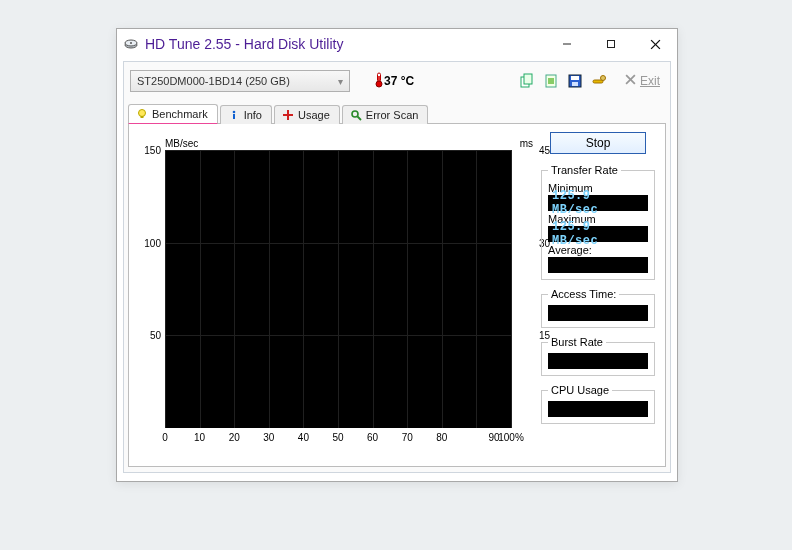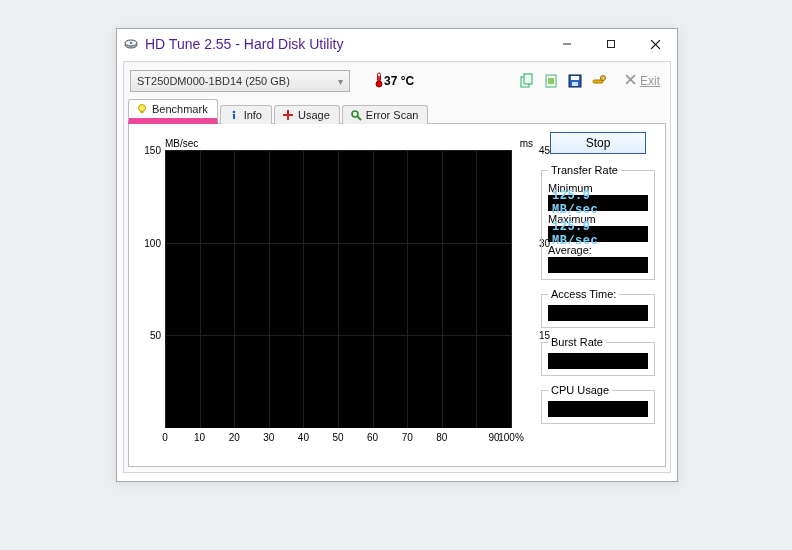--- a/index.html
+++ b/index.html
@@ -104,21 +104,21 @@
     border:1px solid #bcbcbc;
     background:#f0f0f0;
     border-bottom:none;
     border-radius:3px 3px 0 0;
     margin-right:2px;
     position:relative; top:1px;
     color:#222;
   }
   .tab.active {
     background:#fff;
-    border-bottom:6px solid #ec4899;
+    border-bottom:1px solid #ec4899;
     top:1px;
     z-index:3;
   }
   .tab .ti { width:12px; height:12px; }
   .tab-page {
     border:1px solid #bcbcbc;
     background:#fff;
     margin:0 4px 4px 4px;
     height: 344px;
     position:relative;

